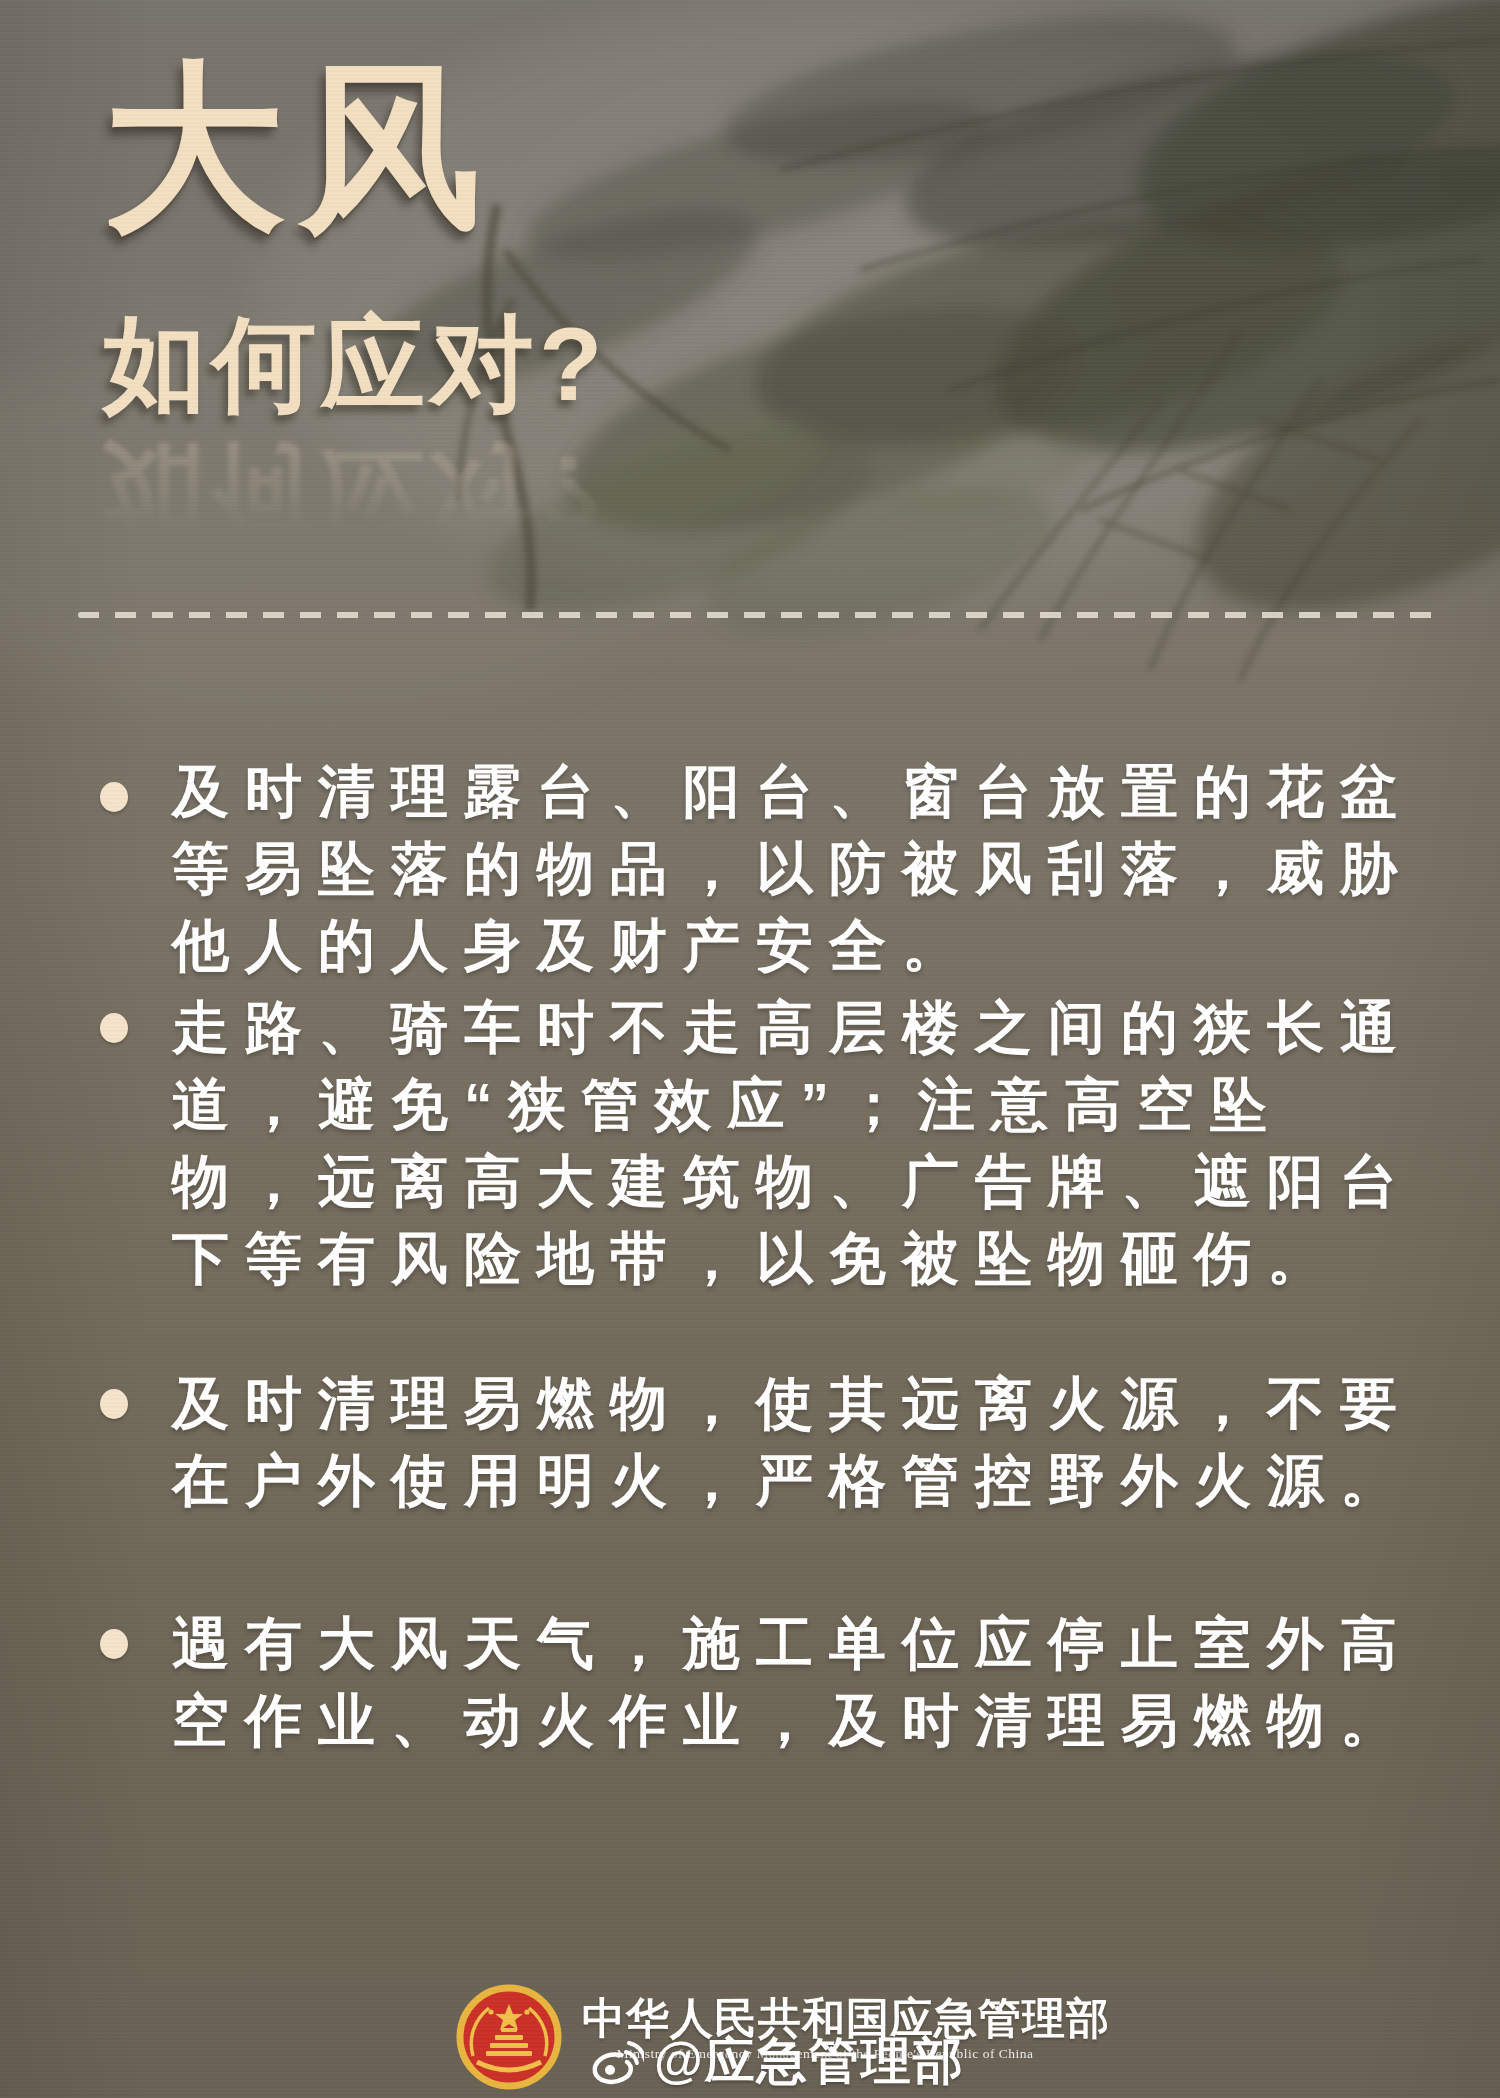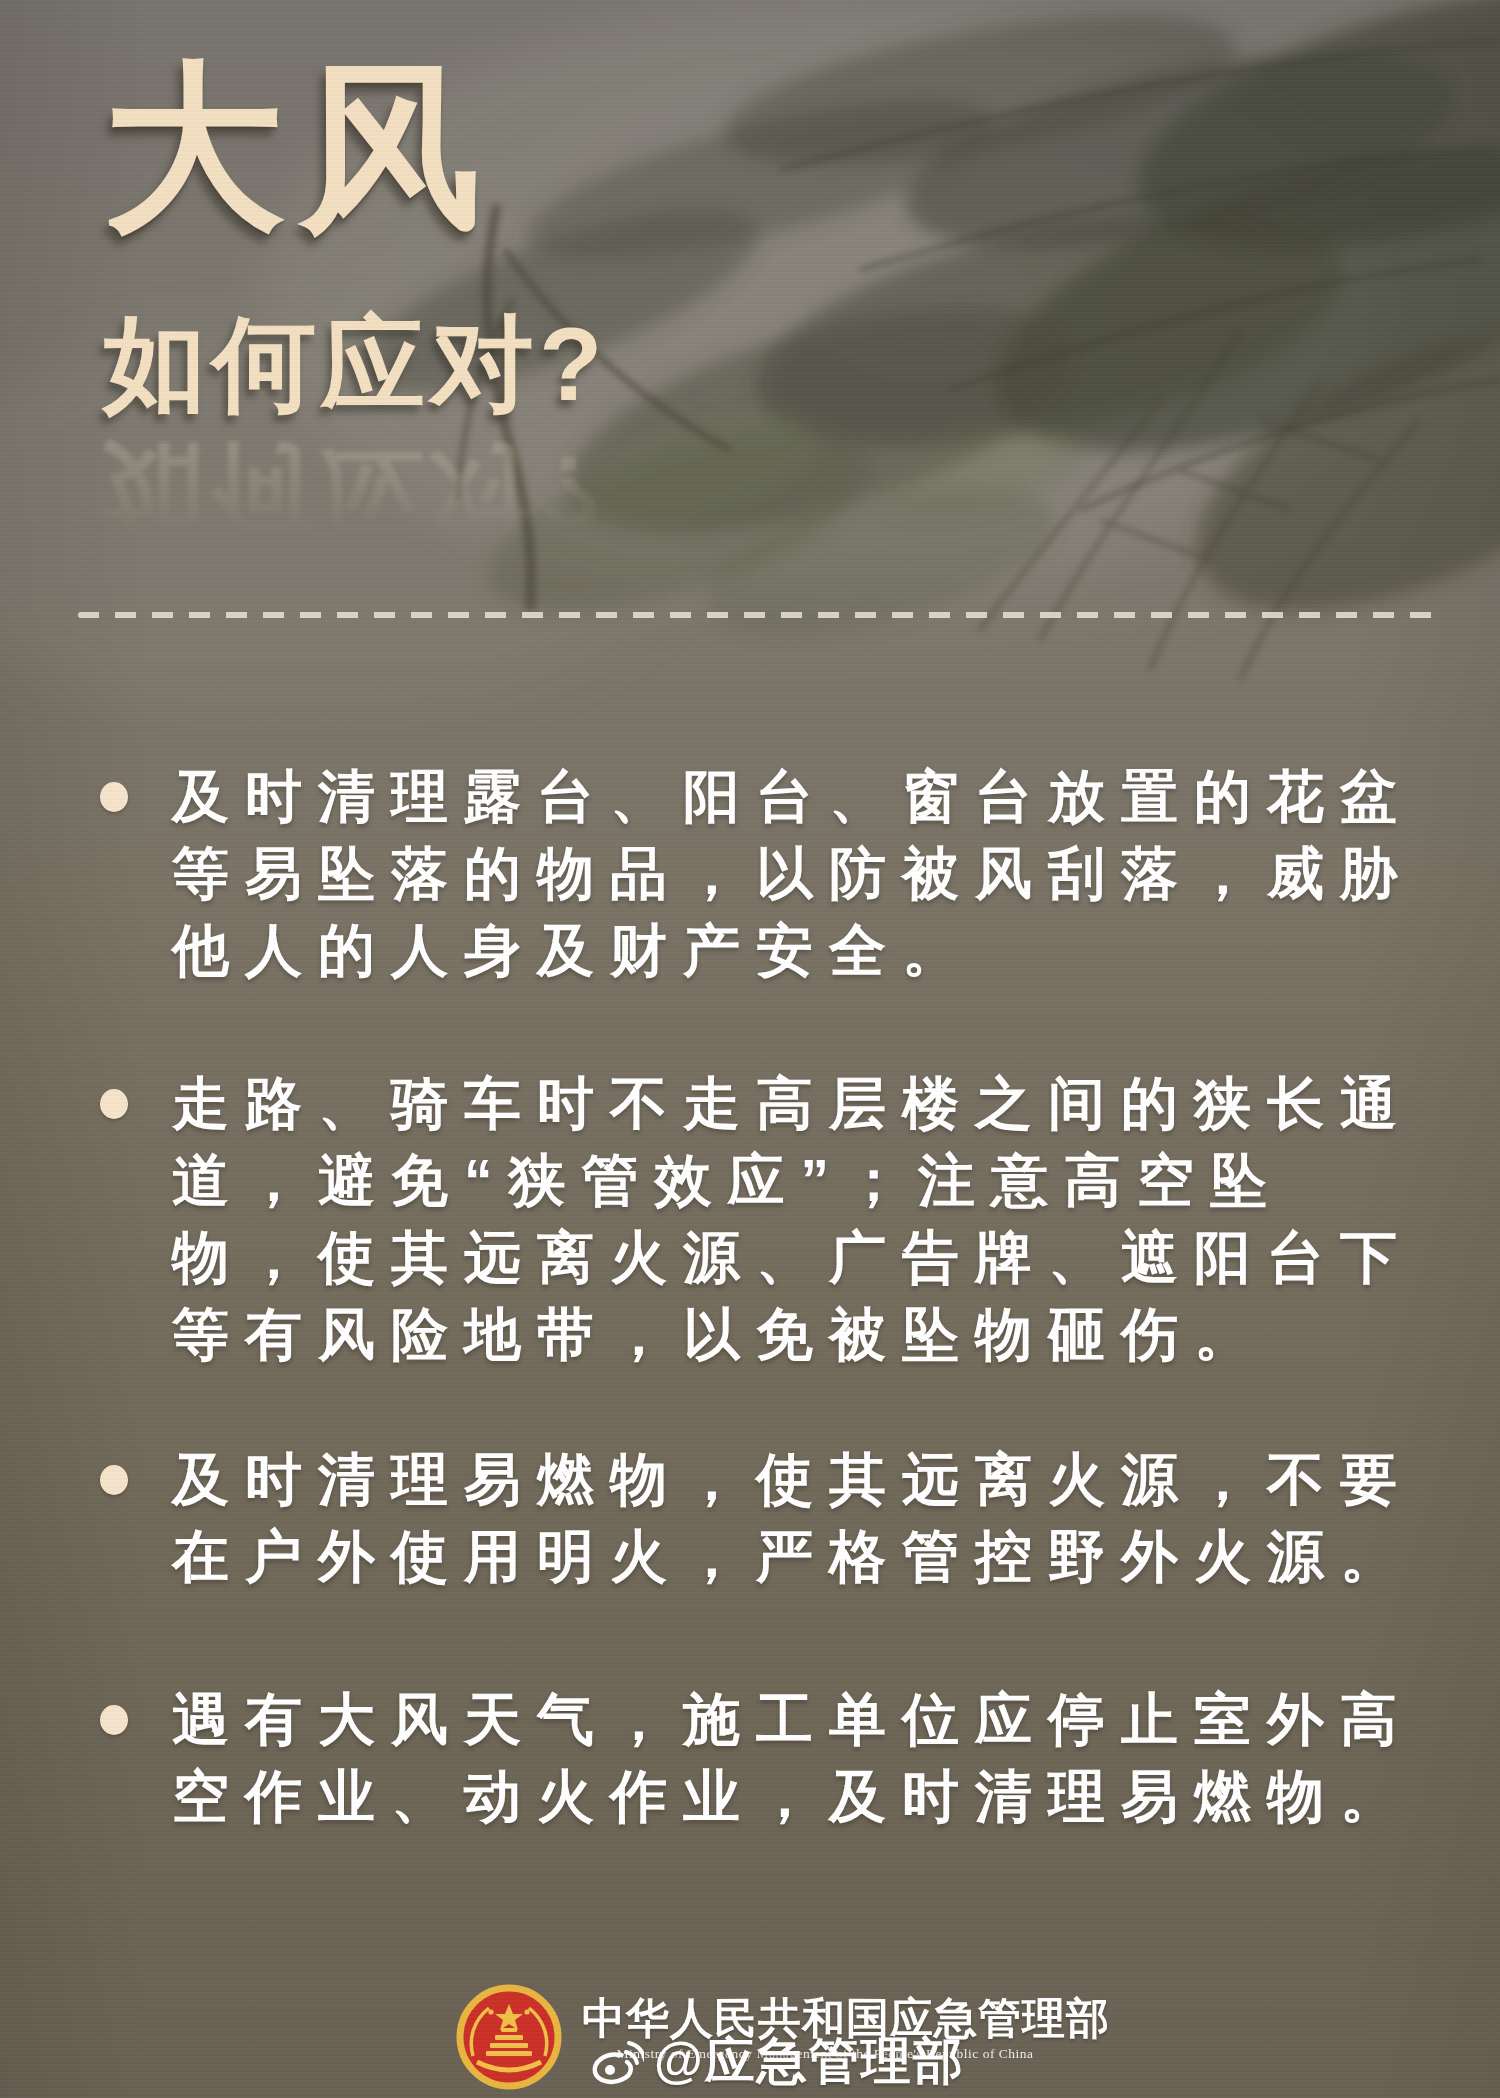--- a/index.html
+++ b/index.html
@@ -29,21 +29,21 @@
   
   .divider{position:absolute;left:78px;top:612px;width:1360px;height:6px;border-radius:3px;
     background:repeating-linear-gradient(90deg, rgba(233,227,214,.85) 0 21px, rgba(233,227,214,0) 21px 37px);}
   
   .tips{position:absolute;left:100px;top:758px;width:1340px;margin:0;padding:0;list-style:none;}
   .tip{position:relative;padding-left:72px;width:1255px;
     font-size:57px;font-weight:700;line-height:77px;letter-spacing:16px;color:#ffffff;
     text-shadow:0 3px 4px rgba(40,35,25,.35);}
   .tip .dot{position:absolute;left:0;top:24px;width:28px;height:30px;border-radius:50%;
     background:#f6e3cb;box-shadow:0 2px 3px rgba(40,35,25,.3);}
-  .tip-1{margin-bottom:76px;} .tip-2{margin-bottom:68px;} .tip-3{margin-bottom:86px;}
+  .tip-1{font-family:Liberation Mono, monospace;} .tip-2{margin-bottom:68px;} .tip-3{margin-bottom:86px;}
   
   .footer{position:absolute;left:0;top:1972px;width:1500px;height:126px;}
   .emblem{position:absolute;left:453px;top:10px;width:112px;height:112px;}
   .ministry-cn{position:absolute;left:582px;top:18px;font-size:43px;font-weight:800;
     letter-spacing:1px;color:#ffffff;text-shadow:0 2px 3px rgba(40,35,25,.4);}
   .ministry-en{position:absolute;left:540px;top:74px;width:570px;text-align:center;
     font-family:"Liberation Serif","DejaVu Serif",serif;font-size:13.5px;letter-spacing:.5px;
     color:rgba(255,255,255,.88);}
   .weibo{position:absolute;left:588px;top:56px;display:flex;align-items:center;gap:10px;}
   .weibo-icon{width:56px;height:50px;}
@@ -114,21 +114,21 @@
 
   <div class="divider"></div>
 
   <ul class="tips">
     <li class="tip tip-1">
       <span class="dot"></span>
       <span class="tip-text">及时清理露台、阳台、窗台放置的花盆等易坠落的物品，以防被风刮落，威胁他人的人身及财产安全。</span>
     </li>
     <li class="tip tip-2">
       <span class="dot"></span>
-      <span class="tip-text">走路、骑车时不走高层楼之间的狭长通道，避免“狭管效应”；注意高空坠物，使其远离火源、广告牌、遮阳台下等有风险地带，以免被坠物砸伤。</span>
+      <span class="tip-text">走路、骑车时不走高层楼之间的狭长通道，避免“狭管效应”；注意高空坠物，远离高大建筑物、广告牌、遮阳台下等有风险地带，以免被坠物砸伤。</span>
     </li>
     <li class="tip tip-3">
       <span class="dot"></span>
       <span class="tip-text">及时清理易燃物，使其远离火源，不要在户外使用明火，严格管控野外火源。</span>
     </li>
     <li class="tip tip-4">
       <span class="dot"></span>
       <span class="tip-text">遇有大风天气，施工单位应停止室外高空作业、动火作业，及时清理易燃物。</span>
     </li>
   </ul>

